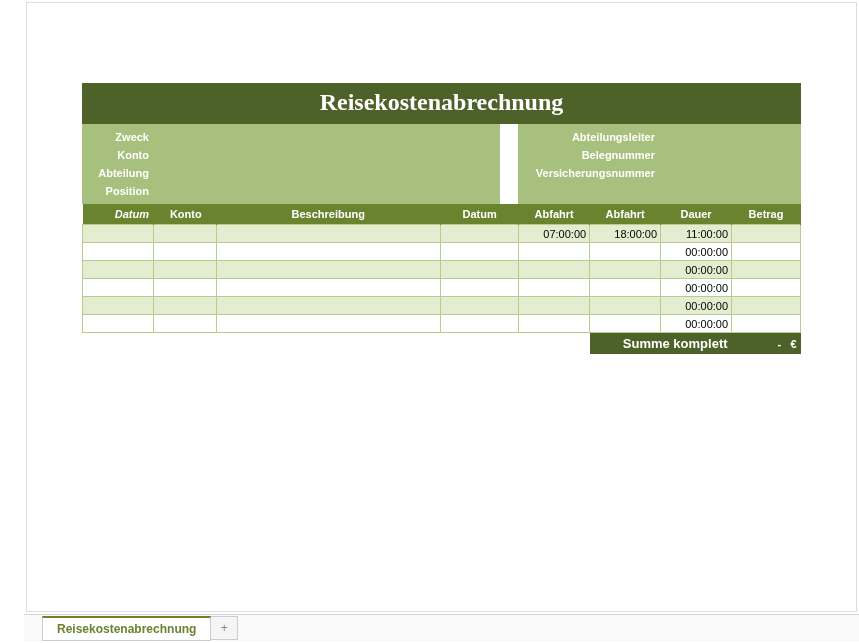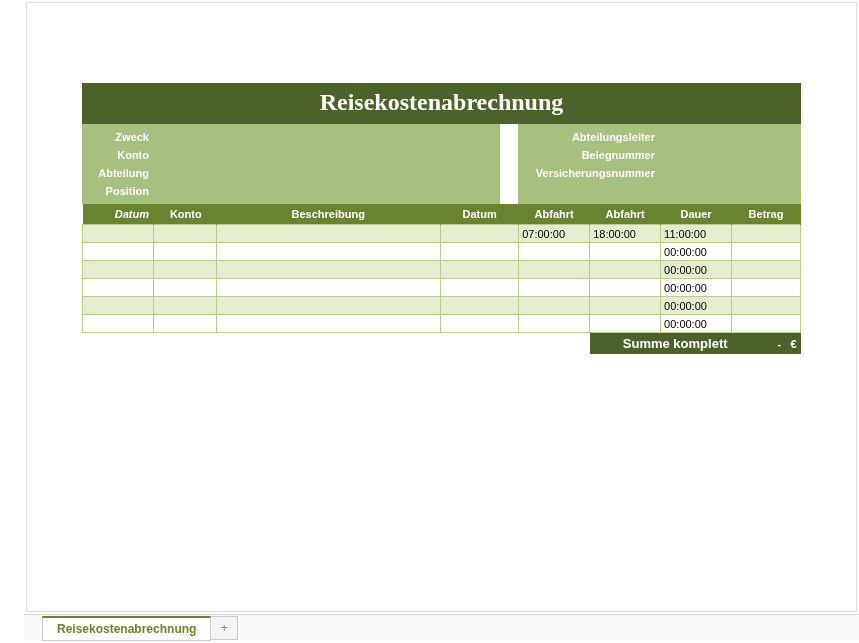--- a/index.html
+++ b/index.html
@@ -96,21 +96,21 @@
   .col-ank   { width: 68px; }
   .col-dauer { width: 68px; }
   .col-betr  { width: 66px; }
 
   tbody td {
     border: 1px solid #b9cc8f;
     font-size: 11px;
     padding: 1px 3px;
     height: 15px;
     color: #000;
-    text-align: left;
+    text-align: right;
   }
   tbody tr.odd td { background: #e5edd1; }
   tbody tr.even td { background: #ffffff; }
   tbody td.left { text-align:left; }
 
   
   .total-row td.blank { border:none; background:#fff; }
   .total-row td.total-label {
     background:#4d6228;
     color:#fff;

